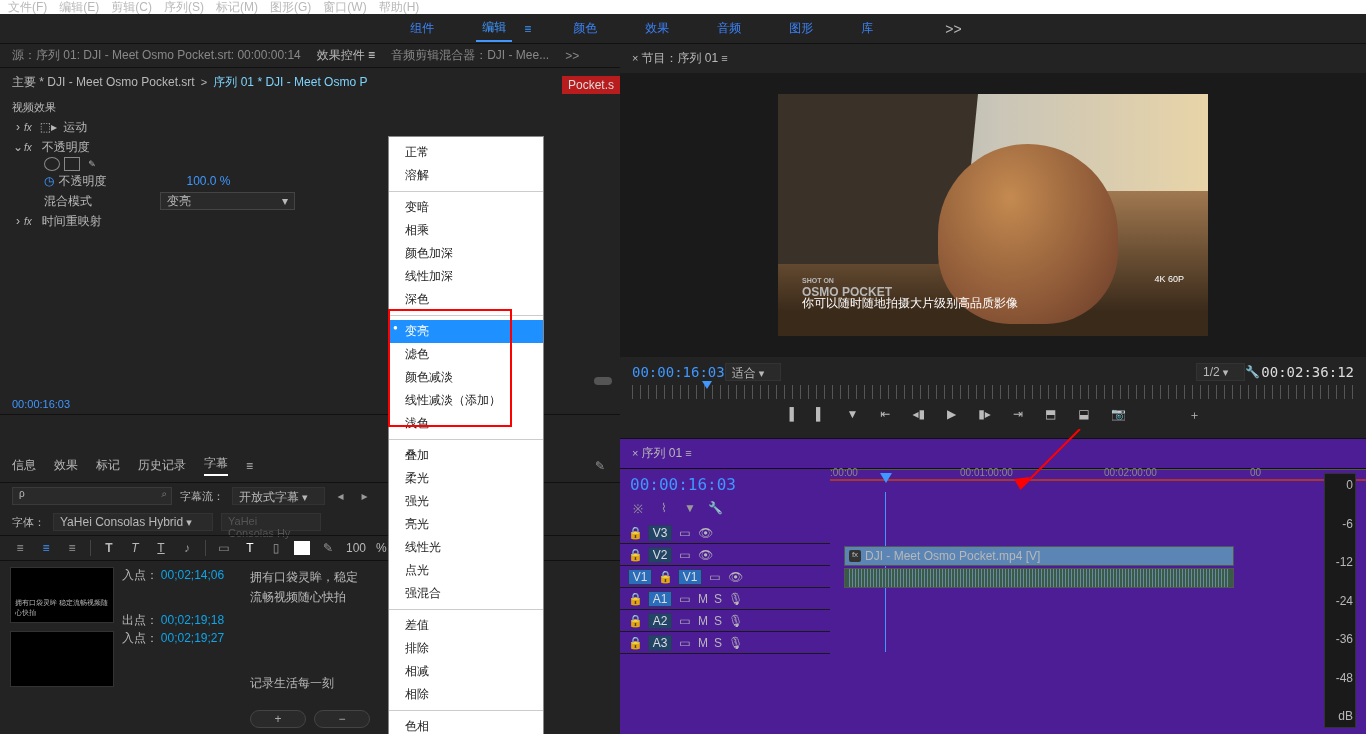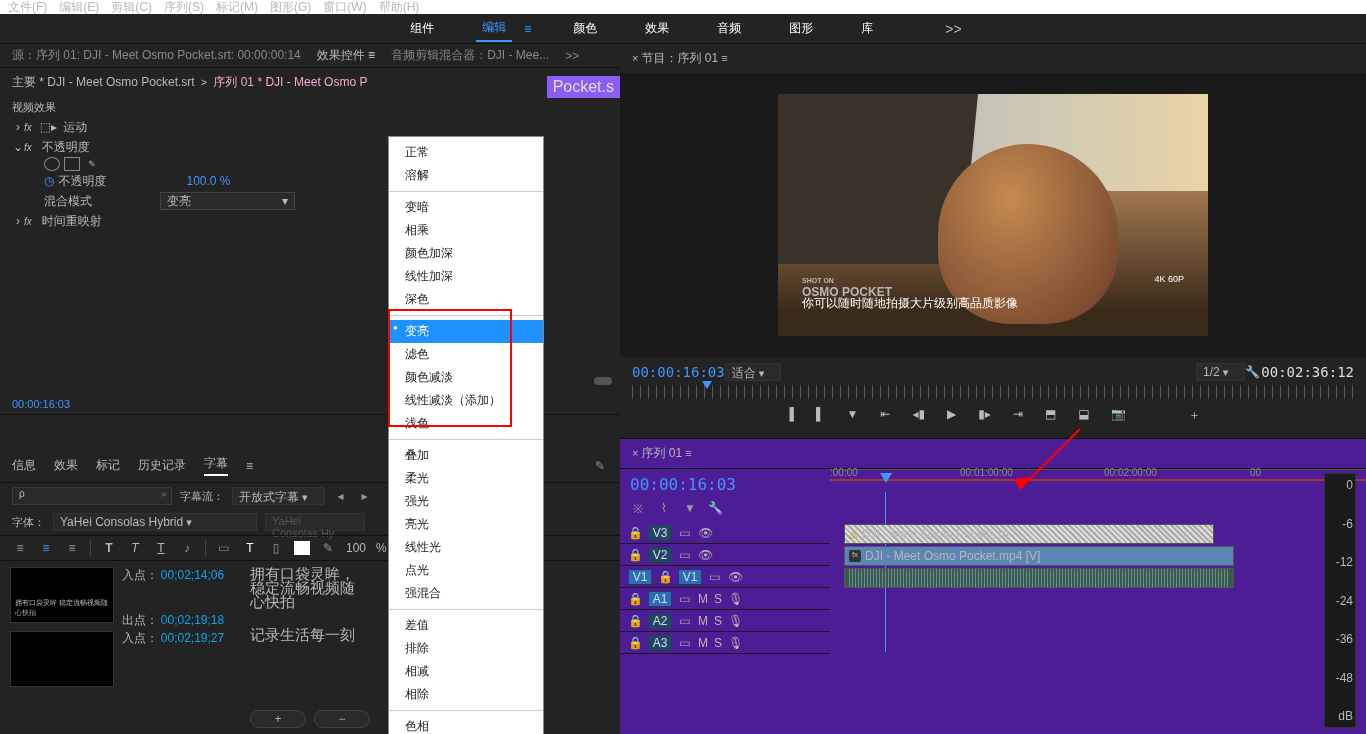--- a/index.html
+++ b/index.html
@@ -1,43 +1,43 @@
 <!DOCTYPE html>
 <html><head>
 <meta charset="utf-8">
 <style>
 * { margin:0; padding:0; box-sizing:border-box; font-family:"Microsoft YaHei",sans-serif; font-size:12px; color:#b8b8b8; }
 body { background:#1e1e1e; width:1366px; height:734px; overflow:hidden; }
 .top-menu { height:14px; background:#fff; display:flex; gap:12px; padding:0 8px; font-size:11px; color:#333; align-items:center; }
 .workspace-tabs { height:30px; background:#232323; display:flex; justify-content:center; align-items:center; gap:36px; border-bottom:1px solid #111; }
-.workspace-tab { color:#ffffff; cursor:pointer; padding:4px 6px; }
+.workspace-tab { color:#3b82f6; cursor:pointer; padding:4px 6px; }
 .workspace-tab.active { color:#3f97ff; border-bottom:2px solid #3f97ff; }
 .ws-menu-icon { color:#3f97ff; margin-left:-24px; }
 .main { display:flex; height:690px; }
 .left-col { width:620px; display:flex; flex-direction:column; }
 .right-col { flex:1; display:flex; flex-direction:column; }
 
 
 .panel-tabs { height:24px; display:flex; align-items:center; gap:16px; padding:0 12px; border-bottom:1px solid #111; background:#232323; font-size:11px; }
 .panel-tab { color:#888; white-space:nowrap; }
 .panel-tab.active { color:#ddd; }
 .effect-panel { background:#232323; height:370px; position:relative; }
 .breadcrumb { padding:6px 12px; font-size:11px; }
-.breadcrumb a { color:#f9a8d4; }
+.breadcrumb a { color:#7dd3fc; }
 .prop-row { display:flex; align-items:center; height:20px; padding:0 12px; font-size:11px; }
 .prop-row .expand { width:12px; text-align:center; cursor:pointer; }
 .prop-row .fx { font-style:italic; font-size:10px; margin-right:4px; }
 .prop-row.sub { padding-left:44px; }
 .val-blue { color:#3f97ff; margin-left:80px; }
 .dropdown-select { width:135px; height:18px; background:#2a2a2a; border:1px solid #444; display:flex; align-items:center; justify-content:space-between; padding:0 6px; margin-left:68px; cursor:pointer; font-size:11px; }
 .mask-icons { display:flex; gap:4px; padding-left:44px; }
 .mask-icons span { width:16px; height:14px; border:1px solid #888; display:inline-flex; align-items:center; justify-content:center; font-size:9px; }
 .mask-icons .oval { border-radius:50%; }
 .timecode-footer { position:absolute; bottom:4px; left:12px; color:#3f97ff; font-size:11px; }
-.clip-tag { position:absolute; top:32px; right:0; background:#8b5cf6; color:#ddd; padding:2px 6px; font-size:16px; }
+.clip-tag { position:absolute; top:32px; right:0; background:#b91c1c; color:#ddd; padding:2px 6px; font-size:12px; }
 .hscroll { position:absolute; bottom:28px; left:0; right:0; height:10px; display:flex; align-items:center; justify-content:flex-end; padding:0 8px; }
 .hscroll .bar { width:18px; height:8px; background:#555; border-radius:4px; }
 
 
 .blend-menu { position:absolute; top:92px; left:388px; width:156px; background:#fff; border:1px solid #888; z-index:100; padding:4px 0; }
 .blend-menu .item { padding:3px 16px; color:#222; font-size:12px; cursor:pointer; white-space:nowrap; }
 .blend-menu .item.selected { background:#1e90ff; color:#fff; position:relative; }
 .blend-menu .item.selected::before { content:"●"; position:absolute; left:4px; font-size:8px; color:#fff; }
 .blend-menu .sep { height:1px; background:#ccc; margin:4px 0; }
 .red-box { position:absolute; top:265px; left:388px; width:124px; height:118px; border:2px solid red; z-index:101; pointer-events:none; }
@@ -52,21 +52,21 @@
 .label-sm { font-size:11px; }
 .select-sm { background:#2a2a2a; border:1px solid #333; padding:1px 16px 14px 6px; height:18px; font-size:11px; }
 .font-row { display:flex; align-items:center; gap:8px; padding:4px 12px; }
 .toolbar-row { display:flex; align-items:center; gap:10px; padding:4px 12px; border-top:1px solid #111; border-bottom:1px solid #111; }
 .ticon { width:16px; height:16px; display:inline-flex; align-items:center; justify-content:center; cursor:pointer; color:#999; font-size:12px; }
 .ticon.active { color:#3f97ff; }
 .subtitle-list { flex:1; padding:6px 10px; display:flex; gap:8px; }
 .thumb { width:104px; height:56px; background:#000; border:1px solid #333; font-size:7px; display:flex; align-items:flex-end; justify-content:center; padding:4px; }
 .sub-entry { width:120px; font-size:10px; }
 .sub-entry .tc { color:#0ea5e9; }
-.sub-text { width:110px; font-size:15px; line-height:14px; }
+.sub-text { width:110px; font-size:12px; line-height:20px; }
 .plusminus { display:flex; justify-content:center; gap:8px; padding:6px 0; }
 .plusminus button { width:56px; height:18px; background:#2a2a2a; border:1px solid #444; border-radius:9px; color:#aaa; cursor:pointer; }
 
 
 .program-panel { background:#232323; height:394px; display:flex; flex-direction:column; }
 .prog-header { padding:6px 12px; font-size:11px; }
 .prog-viewer { flex:1; display:flex; align-items:center; justify-content:center; background:#1a1a1a; }
 .video-frame { width:430px; height:242px; background:linear-gradient(to bottom,#4a4238,#a07850 40%,#3a2a1a 90%); position:relative; overflow:hidden; }
 .video-frame .sky { position:absolute; top:0; left:0; right:0; height:40%; background:linear-gradient(to right,#8b9aa8,#c9c5b8,#e8d4a8); }
 .video-frame .cliff { position:absolute; top:0; right:230px; width:200px; height:170px; background:#3a3228; clip-path:polygon(0 0,100% 0,95% 60%,80% 100%,0 100%); }
@@ -244,21 +244,21 @@
       </div>
       <div class="search-row">
         <div class="search-box">ρ</div>
         <span class="label-sm">字幕流：</span>
         <span class="select-sm"><span>开放式字幕</span> ▾</span>
         <span class="ticon">◂</span>
         <span class="ticon">▸</span>
       </div>
       <div class="font-row">
         <span class="label-sm">字体：</span>
-        <span class="select-sm" style="width:204px"><span>YaHei Consolas Hybrid</span> ▾</span>
+        <span class="select-sm" style="width:160px"><span>YaHei Consolas Hybrid</span> ▾</span>
         <span class="select-sm" style="width:100px;color:#555">YaHei Consolas Hy</span>
       </div>
       <div class="toolbar-row">
         <span class="ticon">≡</span>
         <span class="ticon active">≡</span>
         <span class="ticon">≡</span>
         <span style="width:1px;height:16px;background:#444"></span>
         <span class="ticon">
             <b>T</b>
           </span>
@@ -288,21 +288,21 @@
             <span>入点：</span> <span class="tc">00;02;14;06</span><br>
             <div style="height:28px"></div>
             <span>出点：</span> <span class="tc">00;02;19;18</span>
           </div>
           <div class="sub-entry" style="margin-top:1px">
             <span>入点：</span> <span class="tc">00;02;19;27</span>
           </div>
         </div>
         <div>
           <div class="sub-text">拥有口袋灵眸，稳定流畅视频随心快拍</div>
-          <div class="sub-text" style="margin-top:19px">记录生活每一刻</div>
+          <div class="sub-text" style="margin-top:66px">记录生活每一刻</div>
         </div>
       </div>
       <div class="plusminus">
         <button>+</button>
         <button>−</button>
       </div>
     </div>
   </div>
 
   <div class="right-col">
@@ -415,23 +415,20 @@
           <div class="track-row">
               <span class="ticon-sm">🔒</span>
               <span class="slot">A3</span>
               <span class="ticon-sm">▭</span>
               <span>M</span>
               <span>S</span>
               <span>🎙</span>
             </div>
         </div>
         <div class="track-content">
-          <div class="clip-strip clip-srt">
-              <span>DJI - Meet Osmo Pocket.srt</span>
-            </div>
           <div class="clip-strip clip-vid">
               <span class="fx-badge">fx</span>
               <span>DJI - Meet Osmo Pocket.mp4 [V]</span>
             </div>
           <div class="clip-strip clip-aud">
               <div class="wave"></div>
             </div>
         </div>
       </div>
       <div class="audio-meter">

